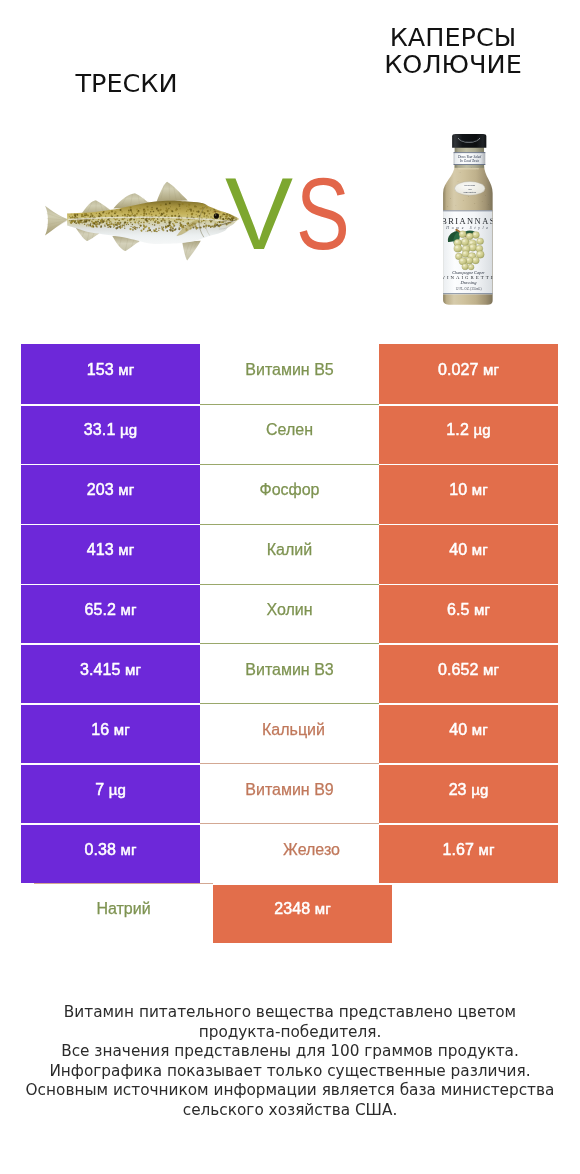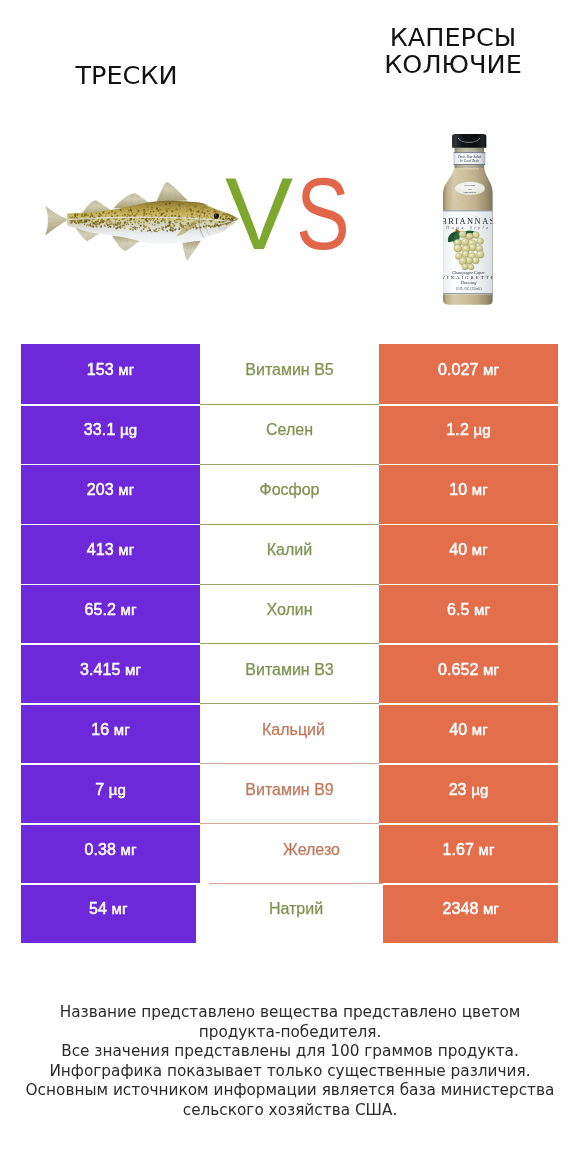--- a/index.html
+++ b/index.html
@@ -1,21 +1,21 @@
 <!DOCTYPE html>
 <html lang="ru"><head>
 <meta charset="utf-8">
 <title>Infographic</title>
 <style>
   html,body{margin:0;padding:0;}
   body{width:580px;height:1174px;background:#fff;font-family:"Liberation Sans",sans-serif;overflow:hidden;}
   .page{position:relative;width:580px;height:1174px;}
 
   .title{position:absolute;font-family:"DejaVu Sans",sans-serif;font-size:25.5px;font-weight:400;line-height:26.5px;color:#121212;text-align:center;}
-  #title-left{left:3px;top:62px;width:247px;}
+  #title-left{left:3px;top:70px;width:247px;}
   #title-right{left:326px;top:24px;width:254px;}
 
   .fish-svg{position:absolute;left:42px;top:176px;width:201px;height:85px;}
   .bottle-svg{position:absolute;left:437px;top:132px;width:63px;height:179px;}
 
   .vs{position:absolute;left:225px;top:163px;font-size:102px;line-height:102px;font-weight:400;}
   .vs span{display:inline-block;}
   .vs .v{color:#7DA72F;}
   .vs .s{color:#E2664A;transform:scaleX(0.79);transform-origin:left center;margin-left:3px;}
 
@@ -1127,32 +1127,29 @@
           <span class="val"><b>0.38</b> <span class="u">мг</span></span>
         </div>
         <div class="cell mid" style="color: rgb(192, 120, 91); padding-left: 44px; --dv: #d3a893;">
           <span class="label">Железо</span>
         </div>
         <div class="cell right">
           <span class="val"><b>1.67</b> <span class="u">мг</span></span>
         </div>
       </div>
       <div class="row">
-        <div class="cell left">
-          <span class="val"><b>54</b> <span class="u">мг</span></span>
-        </div>
         <div class="cell mid" style="color: rgb(126, 147, 81); margin-left: 13px; --dv: #d3a893;">
           <span class="label">Натрий</span>
         </div>
         <div class="cell right">
           <span class="val"><b>2348</b> <span class="u">мг</span></span>
         </div>
       </div>
     </div>
   <div class="footer" id="footer">
-      <div>Название представлено вещества представлено цветом</div>
+      <div>Витамин питательного вещества представлено цветом</div>
       <div>продукта-победителя.</div>
       <div>Все значения представлены для 100 граммов продукта.</div>
       <div>Инфографика показывает только существенные различия.</div>
       <div>Основным источником информации является база министерства</div>
       <div>сельского хозяйства США.</div>
     </div>
 </div>
 
 </body></html>

